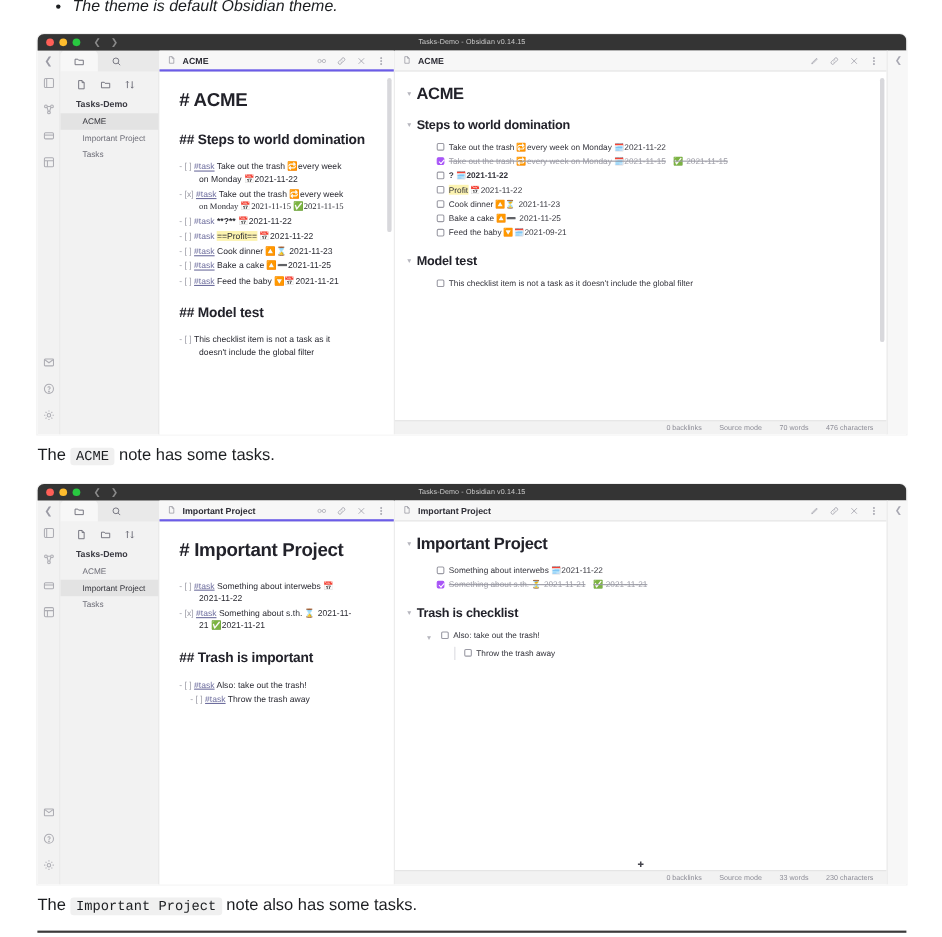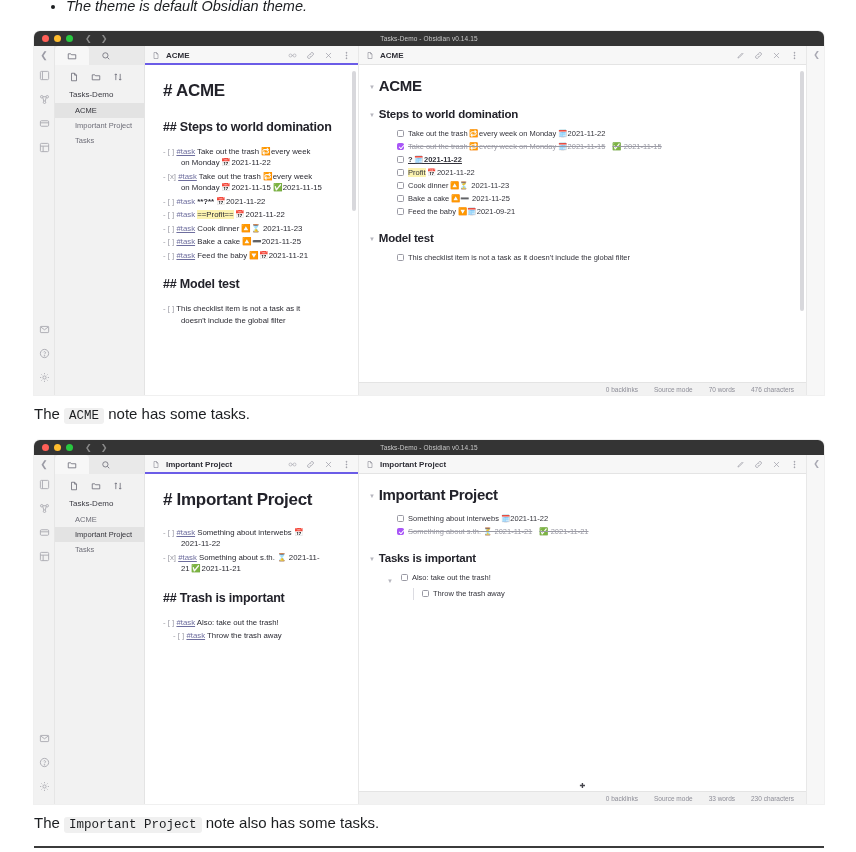--- a/index.html
+++ b/index.html
@@ -91,21 +91,21 @@
   .sb-tab {
     width: 34px; height: 19px; display: flex; align-items: center; justify-content: center;
   }
   .sb-tab.active { background: #f7f7f7; border-radius: 4px 4px 0 0; }
   .sb-tab svg { width: 10px; height: 10px; stroke: #6b6b76; fill: none; stroke-width: 1.3; }
   .sb-actions {
     display: flex; gap: 12px; padding: 7px 0 6px 14px; align-items: center;
   }
   .sb-actions svg { width: 10px; height: 10px; stroke: #6b6b76; fill: none; stroke-width: 1.3; }
   .vault-name {
-    font-size: 8px; color: #3a3a42; padding: 2px 0 4px 14px; font-weight: 400;
+    font-size: 8px; color: #3a3a42; padding: 2px 0 4px 14px; font-weight: 700;
   }
   .file-item {
     font-size: 7.5px; color: #6e6e78; padding: 3px 0 3px 20px; cursor: default;
   }
   .file-item.active { background: #e3e3e3; color: #33333a; }
 
   
   .pane { flex: 1 1 0; display: flex; flex-direction: column; min-width: 0; background: #fff; }
   .pane.left-pane { border-right: 1px solid #e8e8e8; }
   .pane-header {
@@ -322,21 +322,21 @@
                 <circle cx="8" cy="12.8" r=".9" fill="#9a9aa4"></circle>
               </svg>
           </span>
         </div>
         <div class="pane-content">
           <div class="editor">
             <h1># ACME</h1>
             <h2>## Steps to world domination</h2>
 
             <span class="mdline"><span class="bullet-syn">- [ ] </span><span class="tag">#task</span> Take out the trash 🔁every week<br><span style="margin-left:18px; display:inline-block;text-align:right;">on Monday 📅2021-11-22</span></span>
-            <span class="mdline"><span class="bullet-syn">- [x] </span><span class="tag">#task</span> Take out the trash 🔁every week<br><span style="margin-left:18px; display:inline-block;">on Monday 📅2021-11-15 <span class="done-emoji">✅</span>2021-11-15</span></span>
+            <span class="mdline"><span class="bullet-syn">- [x] </span><span class="tag">#task</span> Take out the trash 🔁every week<br><span style="margin-left:18px; display:inline-block;font-family:Liberation Serif, serif;">on Monday 📅2021-11-15 <span class="done-emoji">✅</span>2021-11-15</span></span>
             <span class="mdline"><span class="bullet-syn">- [ ] </span><span class="tag" style="text-decoration:none;">#task</span> <span class="bold-syn">**?**</span> 📅2021-11-22</span>
             <span class="mdline"><span class="bullet-syn">- [ ] </span><span class="tag" style="text-decoration:none;">#task</span> <span class="hl">==Profit==</span> 📅2021-11-22</span>
             <span class="mdline"><span class="bullet-syn">- [ ] </span><span class="tag">#task</span> Cook dinner 🔼⌛ 2021-11-23</span>
             <span class="mdline"><span class="bullet-syn">- [ ] </span><span class="tag">#task</span> Bake a cake 🔼➖2021-11-25</span>
             <span class="mdline"><span class="bullet-syn">- [ ] </span><span class="tag">#task</span> Feed the baby 🔽📅2021-11-21</span>
 
             <h2>## Model test</h2>
             <span class="mdline"><span class="bullet-syn">- [ ] </span>This checklist item is not a task as it<br><span style="margin-left:18px; display:inline-block;">doesn't include the global filter</span></span>
           </div>
           <div class="scrollbar" style="height:140px;"></div>
@@ -379,21 +379,21 @@
                 <span class="cb"></span>
                 <span class="tasktext">Take out the trash 🔁every week on Monday 🗓️2021-11-22</span>
               </div>
             <div class="task done">
                 <span class="cb checked"></span>
                 <span class="tasktext">Take out the trash 🔁every week on Monday 🗓️2021-11-15</span>
                 <span class="tasktext" style="margin-left:3px;">✅ 2021-11-15</span>
               </div>
             <div class="task">
                 <span class="cb"></span>
-                <span class="tasktext" style="font-weight:700;text-decoration:underline;">? 🗓️2021-11-22</span>
+                <span class="tasktext" style="font-weight:700;">? 🗓️2021-11-22</span>
               </div>
             <div class="task">
                 <span class="cb"></span>
                 <span class="tasktext"><span class="hl">Profit</span> 📅2021-11-22</span>
               </div>
             <div class="task">
                 <span class="cb"></span>
                 <span class="tasktext">Cook dinner 🔼⏳ 2021-11-23</span>
               </div>
             <div class="task">
@@ -605,21 +605,21 @@
             <div class="task">
                 <span class="cb"></span>
                 <span class="tasktext">Something about interwebs 🗓️2021-11-22</span>
               </div>
             <div class="task done">
                 <span class="cb checked"></span>
                 <span class="tasktext">Something about s.th. ⏳ 2021-11-21</span>
                 <span class="tasktext" style="margin-left:3px;">✅ 2021-11-21</span>
               </div>
 
-            <h2><span class="fold">▼</span><span>Tasks is important</span></h2>
+            <h2><span class="fold">▼</span><span>Trash is checklist</span></h2>
             <div class="task" style="padding-left:18px;">
                 <span class="fold" style="margin-top:3px;">▼</span>
                 <span class="cb"></span>
                 <span class="tasktext">Also: take out the trash!</span>
               </div>
             <div class="task nested">
                 <span class="nested-rule" style="display:flex; gap:4px; align-items:flex-start;">
                   <span class="cb"></span>
                   <span class="tasktext">Throw the trash away</span>
                 </span>

